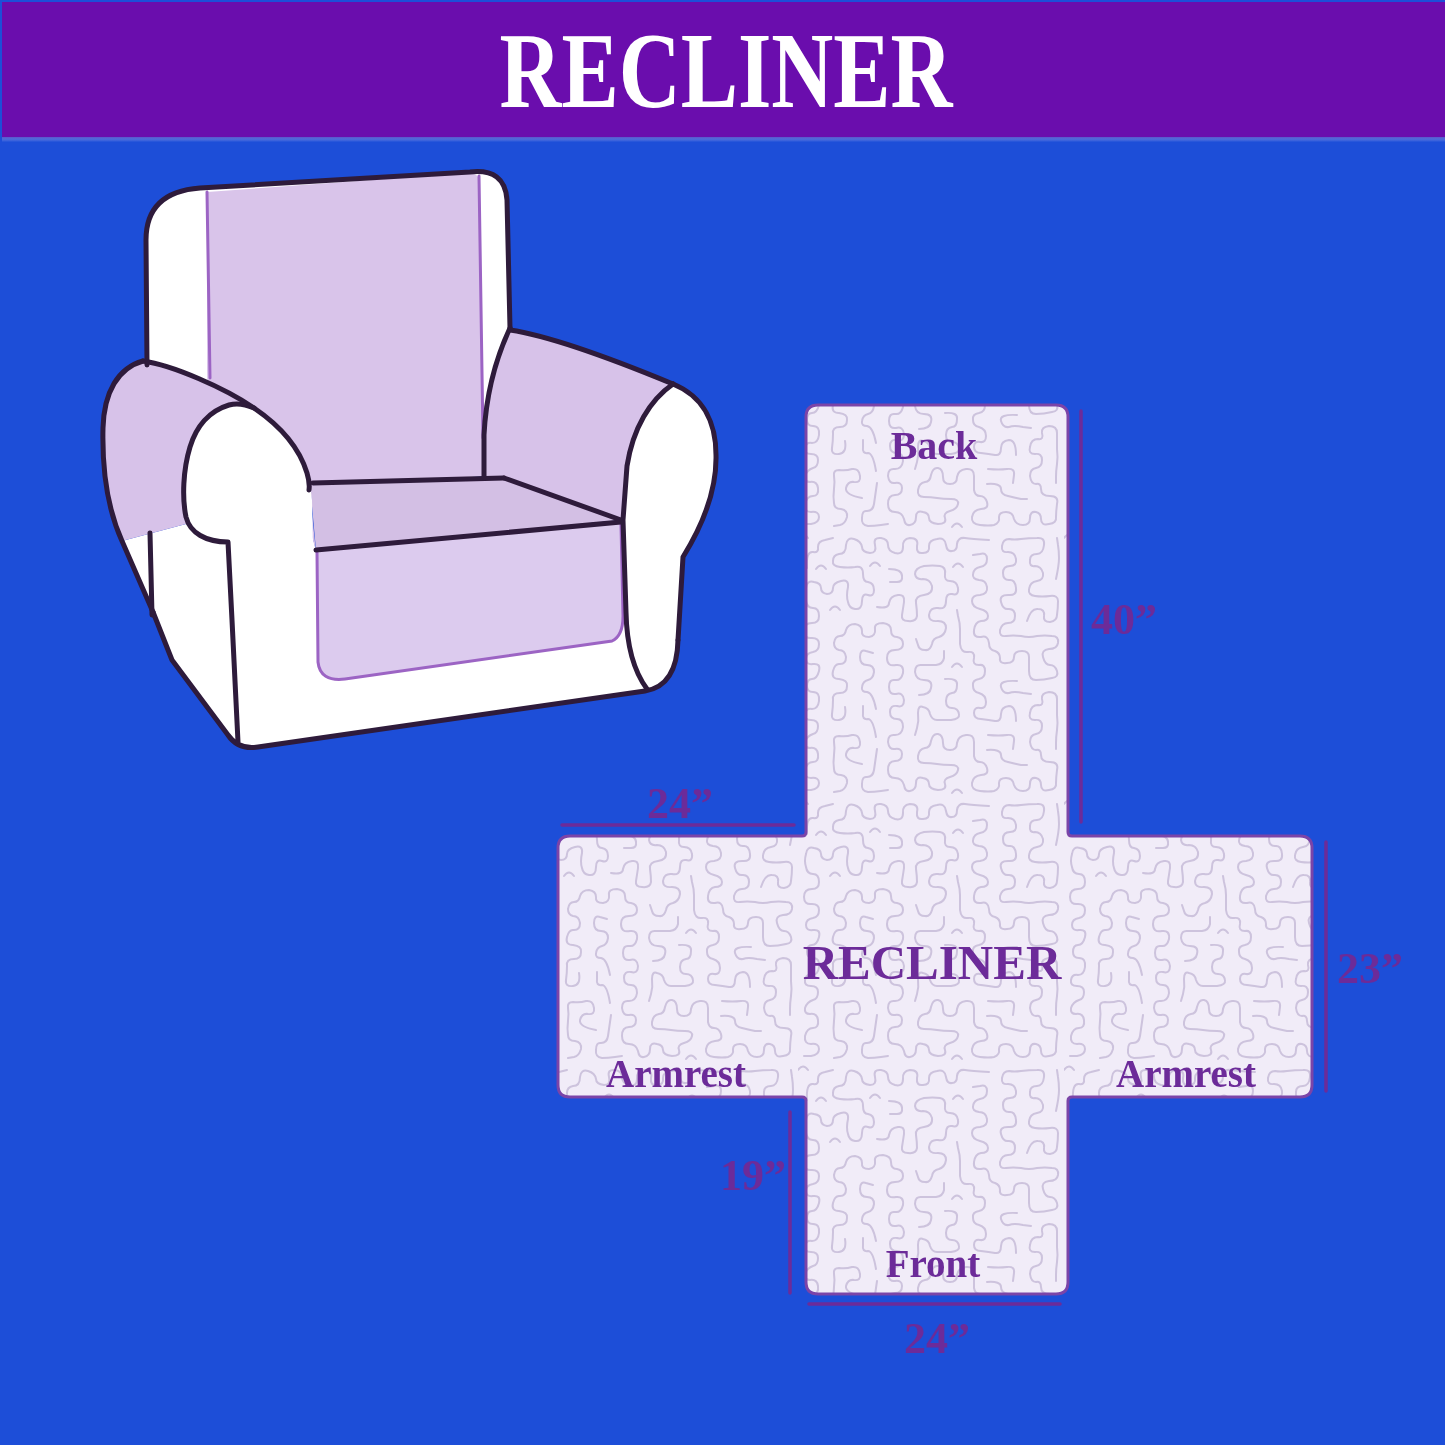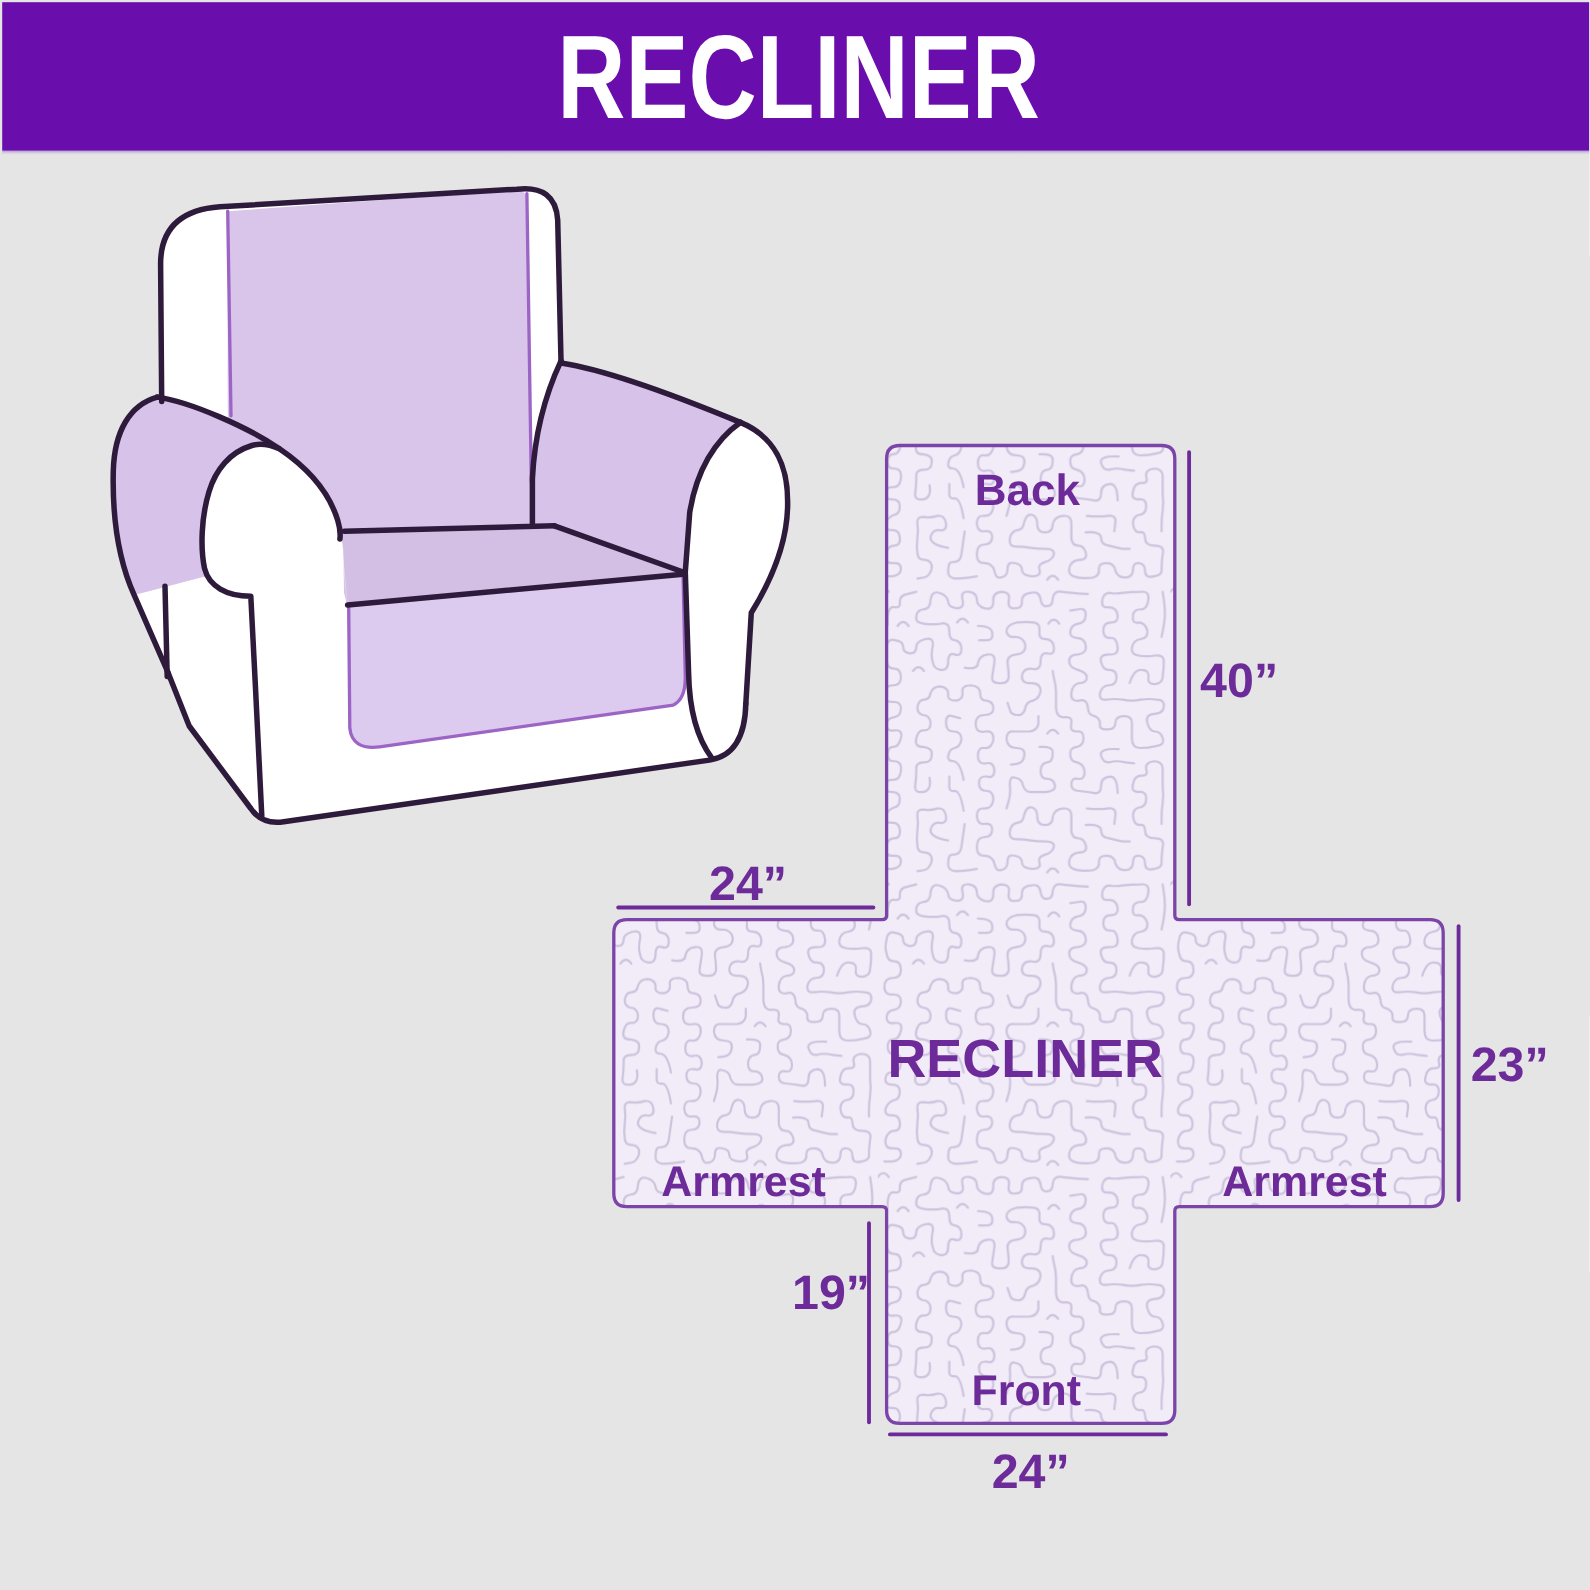--- a/index.html
+++ b/index.html
@@ -1,17 +1,17 @@
 <!DOCTYPE html>
 <html><head>
 <meta charset="utf-8">
 <style>
   html,body { margin:0; padding:0; }
-  .page { position:relative; width:1445px; height:1445px; background:#e5e5e5;
-          font-family:Liberation Sans, sans-serif; overflow:hidden; }
+  .page { position:relative; width:1445px; height:1445px; background:#1d4ed8;
+          font-family:Liberation Serif, serif; overflow:hidden; }
   svg { position:absolute; left:0; top:0; }
 </style>
 </head>
 <body>
 <div class="page">
 <svg width="1445" height="1445" viewBox="0 0 1445 1445">
   <defs>
     <pattern id="stip" width="266" height="266" patternUnits="userSpaceOnUse">
       <rect width="266" height="266" fill="#f1ecf8"></rect>
       <g fill="none" stroke="#cdc3dd" stroke-width="2" stroke-linecap="round">

